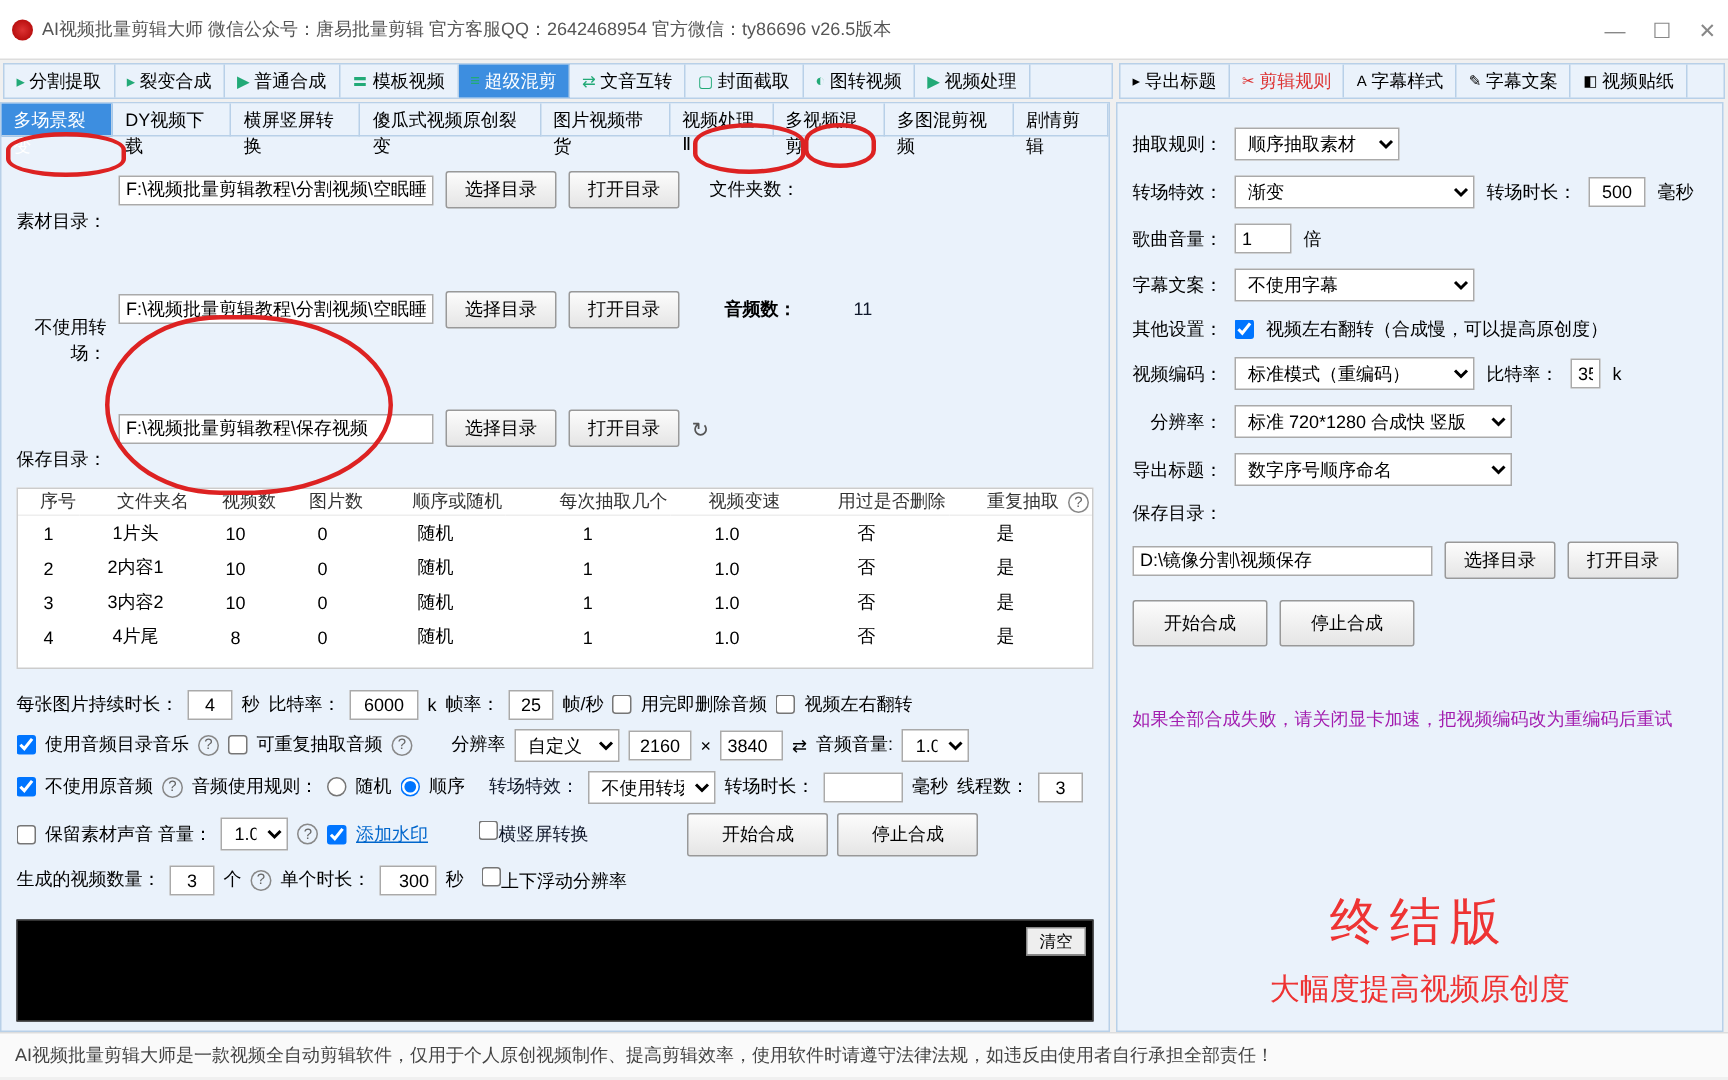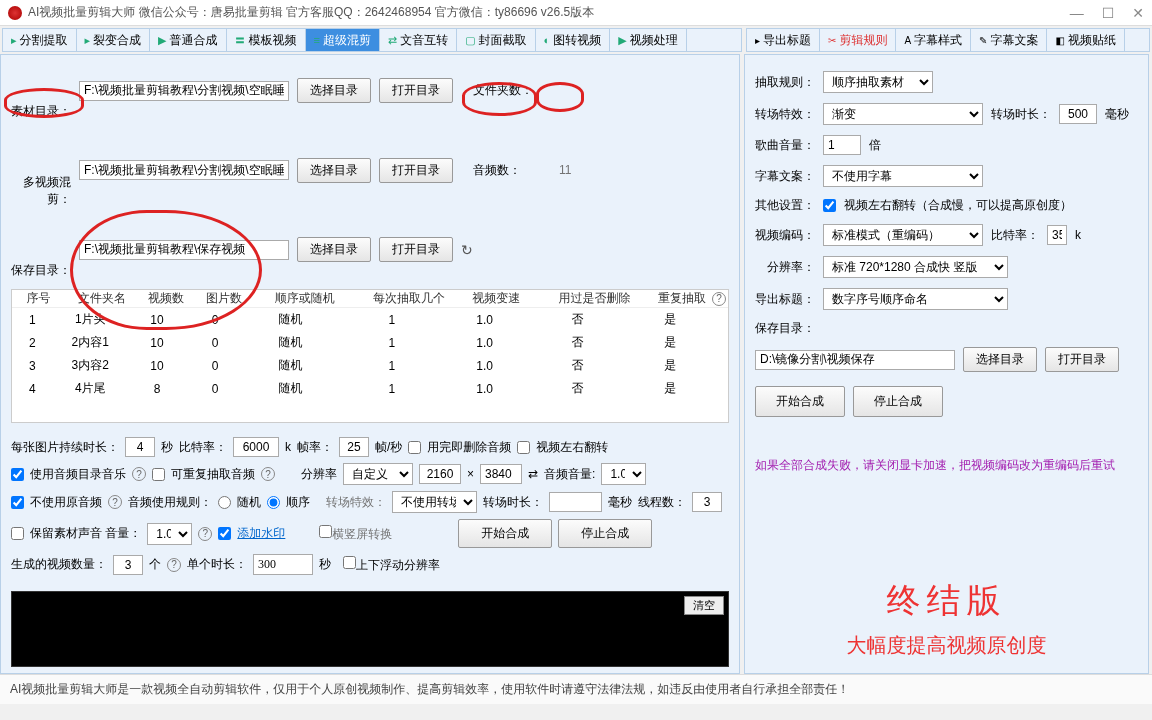--- a/index.html
+++ b/index.html
@@ -1,17 +1,17 @@
 <!DOCTYPE html>
 <html><head>
 <meta charset="utf-8">
 <style>
 * { box-sizing: border-box; margin: 0; padding: 0; }
 body { font-family: "Microsoft YaHei", Arial, sans-serif; font-size: 12px; background: #f0f0f0; width: 1152px; height: 720px; overflow: hidden; }
-.titlebar { height: 26px; background: #fff; border-bottom: 1px solid #ddd; display: flex; align-items: center; padding: 0 8px; color: #555; }
+.titlebar { height: 40px; background: #fff; border-bottom: 1px solid #ddd; display: flex; align-items: center; padding: 0 8px; color: #555; }
 .titlebar .icon { width: 14px; height: 14px; background: radial-gradient(circle,#d33,#a00); border-radius: 50%; margin-right: 6px; }
 .titlebar .winbtns { margin-left: auto; display: flex; gap: 18px; color: #888; font-size: 14px; }
 .tabrow { display: flex; height: 24px; background: #eaf2fb; border: 1px solid #b8d0e8; }
 .tab { padding: 3px 8px; border-right: 1px solid #b8d0e8; cursor: pointer; display: flex; align-items: center; gap: 3px; white-space: nowrap; }
 .tab.active { background: #3d8ee0; color: #fff; }
 .tab .ticon { font-size: 11px; color: #2a7; }
 .maincols { display: flex; height: 620px; }
 .leftcol { width: 740px; background: #eaf2fb; border: 1px solid #b8d0e8; padding: 0; display: flex; flex-direction: column; }
 .rightcol { width: 405px; margin-left: 4px; background: #eaf2fb; border: 1px solid #b8d0e8; display: flex; flex-direction: column; }
 .subtabrow { display: flex; height: 22px; background: #eaf2fb; }
@@ -22,21 +22,21 @@
 input[type=text], select { border: 1px solid #aaa; padding: 2px 4px; font-size: 12px; background: #fff; }
 .btn { border: 1px solid #999; background: linear-gradient(#fcfcfc,#e5e5e5); padding: 3px 12px; cursor: pointer; border-radius: 2px; font-size: 12px; }
 .help { display: inline-flex; width: 14px; height: 14px; border: 1px solid #888; border-radius: 50%; align-items: center; justify-content: center; font-size: 10px; color: #666; }
 .refresh { font-size: 14px; color: #555; cursor: pointer; }
 .table { margin: 4px 10px; background: #fff; border: 1px solid #ccc; height: 205px; overflow: hidden; }
 .table table { width: 100%; border-collapse: collapse; font-size: 12px; }
 .table th { text-align: right; padding: 0 2px; font-weight: normal; color: #333; border-bottom: 1px solid #eee; }
 .table td { text-align: center; padding: 3px 2px; }
 .ctrlblock { padding: 4px 10px; }
 .ctrlrow { display: flex; align-items: center; gap: 6px; margin: 6px 0; flex-wrap: nowrap; white-space: nowrap; }
-.redtxt { color: #737373; }
+.redtxt { color: #0f172a; }
 .bigred { color: #a21caf; }
 .outputbox { margin: 6px 10px; background: #000; height: 115px; position: relative; border: 1px solid #333; }
 .clearbtn { position: absolute; top: 4px; right: 4px; background: #eee; border: 1px solid #888; padding: 1px 8px; font-size: 11px; cursor: pointer; }
 .rblock { padding: 6px 10px; }
 .rrow { display: flex; align-items: center; gap: 8px; margin: 10px 0; }
 .rrow label { width: 60px; text-align: right; }
 .banner { text-align: center; padding: 14px; margin-top: auto; }
 .banner .t1 { font-size: 34px; color: #e33; letter-spacing: 6px; margin-bottom: 8px; }
 .banner .t2 { font-size: 20px; color: #e33; }
 .footer { padding: 6px 10px; color: #444; font-size: 12px; background: #fafafa; border-top: 1px solid #ddd; }
@@ -75,34 +75,45 @@
         <div class="tab active" style="background: rgb(234, 242, 251); color: rgb(221, 51, 51);"><span style="font-size:10px">✂</span>剪辑规则</div>
         <div class="tab"><span style="font-size:10px">A</span>字幕样式</div>
         <div class="tab"><span style="font-size:10px">✎</span>字幕文案</div>
         <div class="tab"><span style="font-size:10px">◧</span>视频贴纸</div>
       </div>
 </div>
 </div>
 
 <div class="maincols">
 <div class="leftcol">
+  <div class="subtabrow" id="sub-tabs">
+        <div class="subtab active">多场景裂变</div>
+        <div class="subtab">DY视频下载</div>
+        <div class="subtab">横屏竖屏转换</div>
+        <div class="subtab">傻瓜式视频原创裂变</div>
+        <div class="subtab">图片视频带货</div>
+        <div class="subtab">视频处理Ⅱ</div>
+        <div class="subtab">多视频混剪</div>
+        <div class="subtab">多图混剪视频</div>
+        <div class="subtab">剧情剪辑</div>
+      </div>
 
   <div class="formrow">
     <label>素材目录：</label>
     <input type="text" style="width: 210px;" value="F:\视频批量剪辑教程\分割视频\空眠睡">
     <button class="btn">选择目录</button>
     <button class="btn">打开目录</button>
     <span style="margin-left:12px;">文件夹数：</span>
   </div>
   <div class="formrow">
-    <label>多视频混剪：</label>
+    <label>不使用转场：</label>
     <input type="text" style="width: 210px;" value="F:\视频批量剪辑教程\分割视频\空眠睡">
     <button class="btn">选择目录</button>
     <button class="btn">打开目录</button>
-    <span style="margin-left:12px;">音频数：</span>
+    <span style="margin-left:22px;font-weight:bold;">音频数：</span>
     <span class="redtxt" style="margin-left:30px;">11</span>
   </div>
   <div class="formrow">
     <label>保存目录：</label>
     <input type="text" style="width: 210px;" value="F:\视频批量剪辑教程\保存视频">
     <button class="btn">选择目录</button>
     <button class="btn">打开目录</button>
     <span class="refresh">↻</span>
   </div>
 
@@ -232,21 +243,21 @@
       <span style="margin-left:28px"><input type="checkbox" style=""><span class="redtxt">横竖屏转换</span></span>
       <button class="btn" style="margin-left:60px;padding:5px 22px">开始合成</button>
       <button class="btn" style="padding:5px 22px">停止合成</button>
     </div>
     <div class="ctrlrow">
       <span>生成的视频数量：</span>
       <input type="text" style="width: 30px; text-align: center;" value="3">
       <span>个</span>
       <span class="help">?</span>
       <span>单个时长：</span>
-      <input type="text" style="width: 60px; text-align: left; font-family: Liberation Serif, serif;" value="300">
+      <input type="text" style="width: 38px; text-align: right;" value="300">
       <span>秒</span>
       <span style="margin-left:6px"><input type="checkbox" style=""><span>上下浮动分辨率</span></span>
     </div>
   </div>
 
   <div class="outputbox">
     <button class="clearbtn">清空</button>
   </div>
 </div>
 

